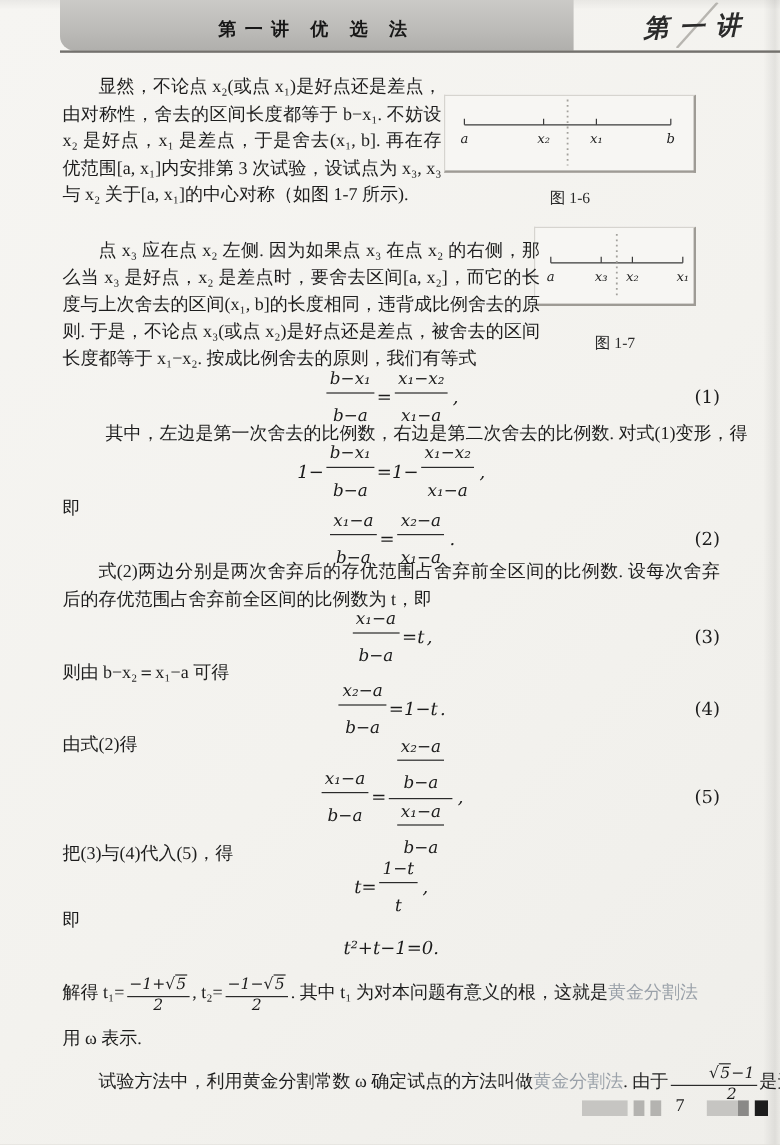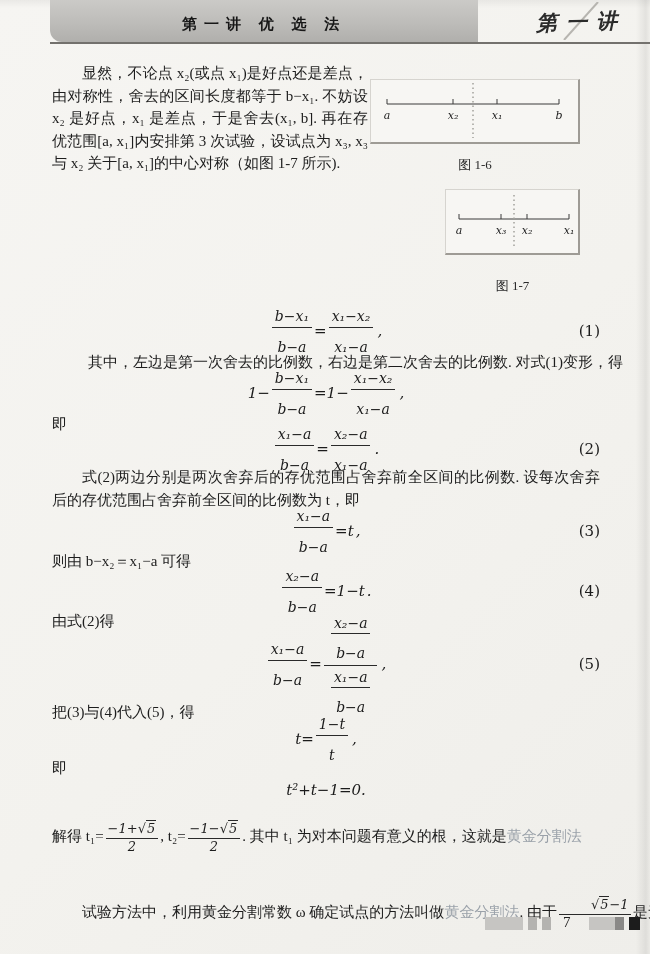--- a/index.html
+++ b/index.html
@@ -52,21 +52,21 @@
   .frac { display:inline-block; vertical-align:middle; text-align:center;
     font-size:14px; line-height:1.15; margin:0 2px; }
   .frac .fn { display:block; border-bottom:1px solid #2a2a2a; padding:1px 3px 2px; }
   .frac .fd { display:block; padding:11px 3px 0; }
   .bigfrac { display:inline-block; vertical-align:middle; text-align:center; margin:0 2px; }
   .bigfrac .bfn { display:block; border-bottom:1px solid #2a2a2a; padding:1px 5px 3px; }
   .bigfrac .bfd { display:block; padding:2px 5px 0; }
   .eqtail { margin-left:2px; }
   .ifrac { display:inline-block; vertical-align:-10px; text-align:center;
     font-size:13px; line-height:1.15; font-style:italic;
-    font-family:"DejaVu Serif",serif; margin:16px 2px; }
+    font-family:"DejaVu Serif",serif; margin:6px 2px; }
   .ifrac .fn { display:block; border-bottom:1px solid #2a2a2a; padding:0 2px 1px; }
   .ifrac .fd { display:block; padding:1px 2px 0; }
   .radi { border-top:1px solid #2a2a2a; padding:0 1px; }
 
   
   .fbar { position:absolute; height:13px; }
   .page-number { position:absolute; font-size:15px; color:#1d1d1d; }
 </style>
 </head>
 <body>
@@ -112,20 +112,21 @@
       <line x1="68" y1="5" x2="68" y2="59" stroke="#a3a19c" stroke-width="1.5" stroke-dasharray="1.5,3"></line>
       <text class="nl-label" x="13" y="44" text-anchor="middle">a</text>
       <text class="nl-label" x="55" y="44" text-anchor="middle">x₃</text>
       <text class="nl-label" x="81" y="44" text-anchor="middle">x₂</text>
       <text class="nl-label" x="123" y="44" text-anchor="middle">x₁</text>
     </svg>
   </div>
   <div class="figcap" style="left:445px; top:277px; width:135px;">图 1-7</div>
 
   <div class="para indent" style="left:52px; top:62px; width:316px;">显然，不论点 x₂(或点 x₁)是好点还是差点，由对称性，舍去的区间长度都等于 b−x₁. 不妨设 x₂ 是好点，x₁ 是差点，于是舍去(x₁, b]. 再在存优范围[a, x₁]内安排第 3 次试验，设试点为 x₃, x₃ 与 x₂ 关于[a, x₁]的中心对称（如图 1-7 所示).</div>
+  <div class="para indent" style="left:52px; top:198px; width:398px;">点 x₃ 应在点 x₂ 左侧. 因为如果点 x₃ 在点 x₂ 的右侧，那么当 x₃ 是好点，x₂ 是差点时，要舍去区间[a, x₂]，而它的长度与上次舍去的区间(x₁, b]的长度相同，违背成比例舍去的原则. 于是，不论点 x₃(或点 x₂)是好点还是差点，被舍去的区间长度都等于 x₁−x₂. 按成比例舍去的原则，我们有等式</div>
 
   <div class="eqrow" style="top:312px; height:38px;">
     <span class="frac">
         <span class="fn">b−x₁</span>
         <span class="fd">b−a</span>
       </span>
     <span>=</span>
     <span class="frac">
         <span class="fn">x₁−x₂</span>
         <span class="fd">x₁−a</span>
@@ -217,20 +218,21 @@
     <span class="eqtail">,</span>
   </div>
 
   <div class="line" style="top:758px;">即</div>
 
   <div class="eqrow" style="top:778px; height:24px;">t²+t−1=0.</div>
 
   <div class="line" style="top:806px; height:44px; line-height:44px;">
     <span>解得 t₁=</span><span class="ifrac"><span class="fn"><span>−1+</span>√<span class="radi">5</span></span><span class="fd">2</span></span><span>, t₂=</span><span class="ifrac"><span class="fn"><span>−1−</span>√<span class="radi">5</span></span><span class="fd">2</span></span><span>. 其中 t₁ 为对本问题有意义的根，这就是</span><span class="term">黄金分割法</span>
   </div>
+  <div class="line" style="top:856px;">用 ω 表示.</div>
 
   <div class="line" style="top:882px; height:40px; line-height:40px; text-indent:2em;">
     <span>试验方法中，利用黄金分割常数 ω 确定试点的方法叫做</span><span class="term">黄金分割法</span><span>. 由于</span><span class="ifrac"><span class="fn">√<span class="radi">5</span><span>−1</span></span><span class="fd">2</span></span><span>是无</span>
   </div>
 
   <div class="fbar" style="left:485px; top:917px; width:38px; background:#c6c5c2;"></div>
   <div class="fbar" style="left:528px; top:917px; width:9px; background:#b4b3b0;"></div>
   <div class="fbar" style="left:542px; top:917px; width:9px; background:#b4b3b0;"></div>
   <div class="page-number" style="left:563px; top:914px;">7</div>
   <div class="fbar" style="left:589px; top:917px; width:26px; background:#c6c5c2;"></div>

